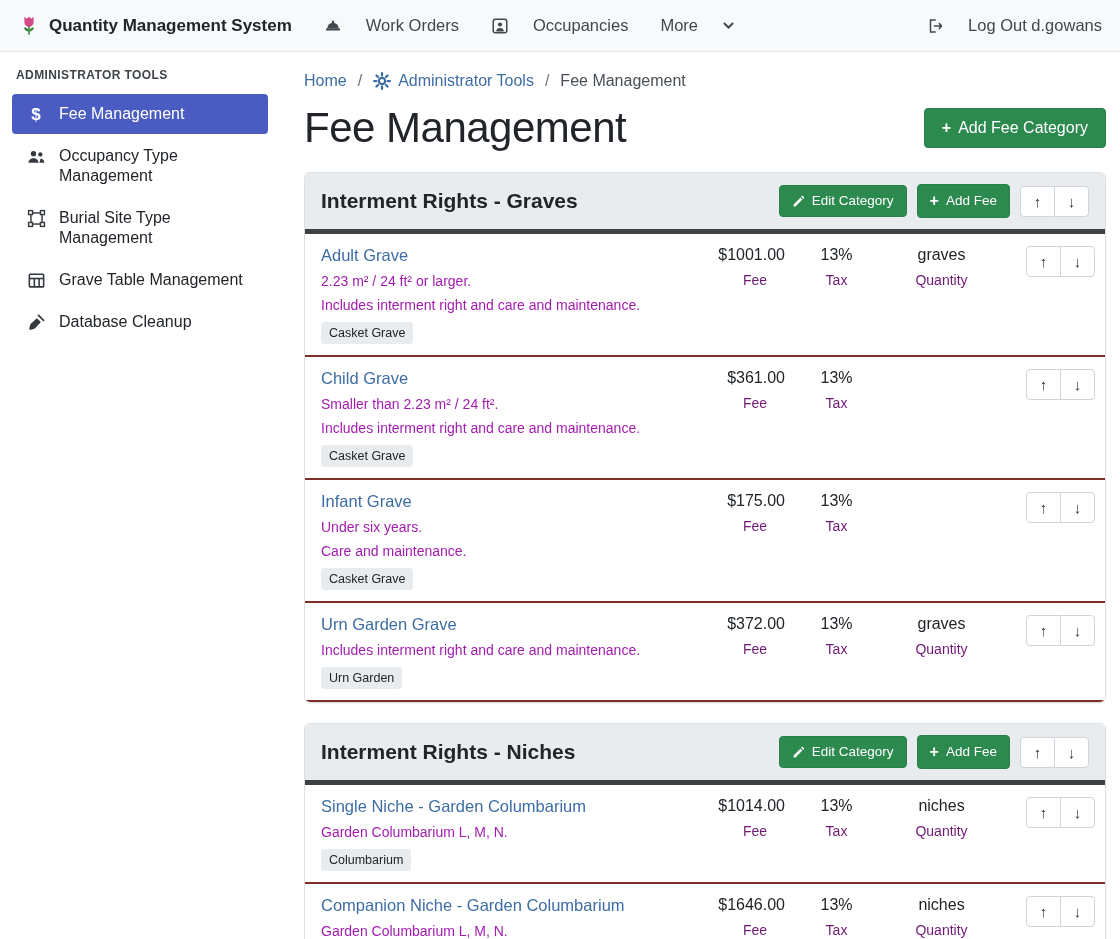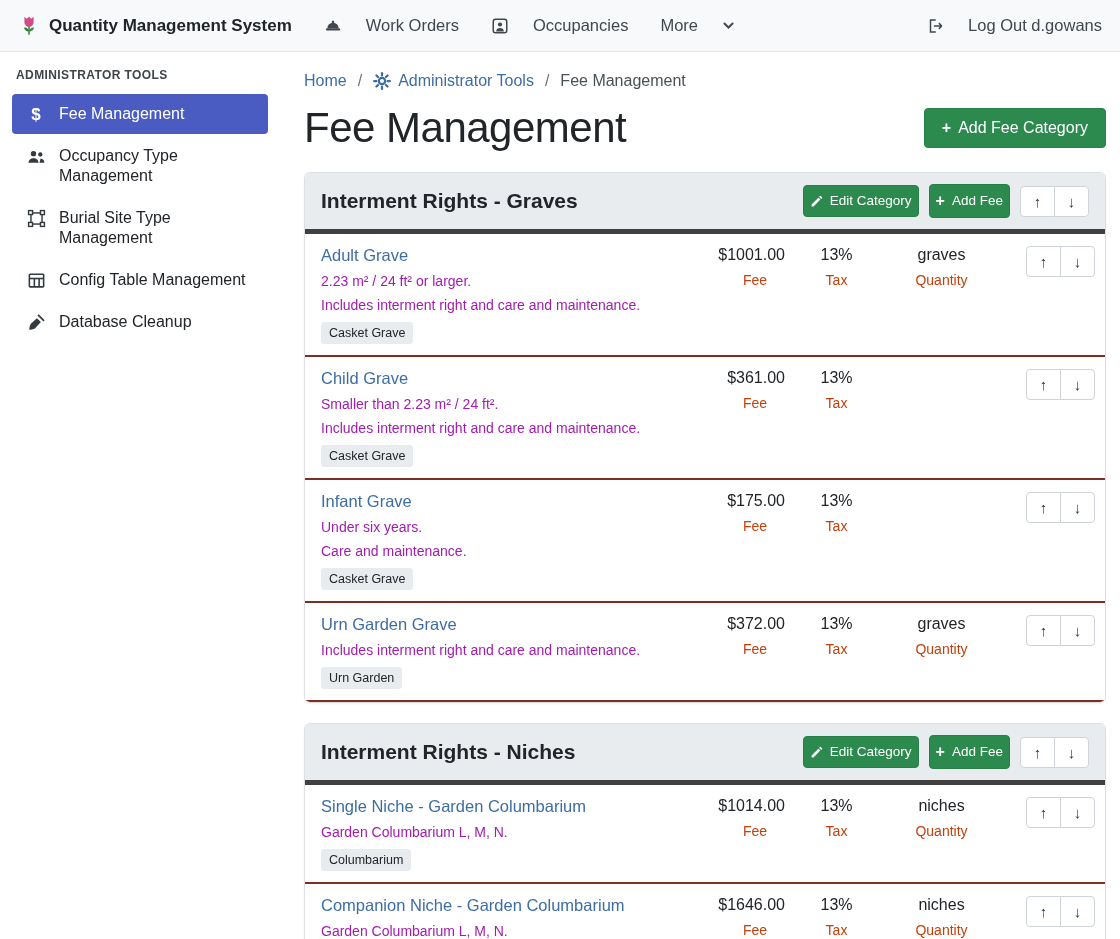--- a/index.html
+++ b/index.html
@@ -49,21 +49,21 @@
   .page-head { display: flex; justify-content: space-between; align-items: center; margin-top: 14px; }
   .page-title { font-size: 42px; font-weight: 500; letter-spacing: -0.5px; color: #212529; }
 
   
   .btn {
     display: inline-flex; align-items: center; gap: 7px; border: 1px solid transparent;
     border-radius: 4px; cursor: pointer; font-family: inherit; background: none; line-height: 1;
   }
   .btn-green { background: #2c8a4e; border-color: #27804a; color: #fff; }
   .btn-lg { font-size: 16px; padding: 11px 17px; }
-  .btn-sm { font-size: 13.5px; padding: 8px 6px; }
+  .btn-sm { font-size: 13.5px; padding: 8px 12px; }
   .btn-white { background: #fff; border: 1px solid #ced4da; color: #343a40; }
   .btn-arrow { width: 35px; height: 31px; justify-content: center; font-size: 15px; padding: 0; }
   .btn-group { display: inline-flex; }
   .btn-group .btn { border-radius: 0; margin-left: -1px; }
   .btn-group .btn:first-child { border-radius: 4px 0 0 4px; margin-left: 0; }
   .btn-group .btn:last-child { border-radius: 0 4px 4px 0; }
   .plus-glyph { font-weight: 700; font-size: 16px; }
 
   
   .card {
@@ -83,21 +83,21 @@
     background: #fff; align-items: start;
   }
   .fee-main { padding-right: 10px; }
   .fee-name { font-size: 16.5px; font-weight: 400; color: #3d6da3; display: inline-block; }
   .fee-desc { margin-top: 8px; font-size: 14px; color: #a21caf; }
   .tag {
     display: inline-block; margin-top: 9px; background: #e9ecef; color: #212529;
     font-size: 12.5px; padding: 4px 8px; border-radius: 3px;
   }
   .col .val { font-size: 16px; color: #212529; }
-  .col .lbl { margin-top: 8px; font-size: 14px; color: #c2410c; }
+  .col .lbl { margin-top: 8px; font-size: 14px; color: #701a75; }
   .fee-col .val { text-align: right; padding-right: 4px; }
   .fee-col .lbl { text-align: right; padding-right: 22px; }
   .tax-col { text-align: center; }
   .qty-col { text-align: center; }
   .qty-col.hidden { visibility: hidden; }
   .arrows { justify-self: end; }
 
   svg { display: block; }
 </style>
 </head>
@@ -197,21 +197,21 @@
 
     <div class="side-item">
       <span class="sicon">
         <svg viewBox="0 0 24 24" width="19" height="19">
           <rect x="3" y="4" width="18" height="16" rx="1" fill="none" stroke="#343a40" stroke-width="2"></rect>
           <line x1="3" y1="9.5" x2="21" y2="9.5" stroke="#343a40" stroke-width="2"></line>
           <line x1="9.3" y1="9.5" x2="9.3" y2="20" stroke="#343a40" stroke-width="2"></line>
           <line x1="15.3" y1="9.5" x2="15.3" y2="20" stroke="#343a40" stroke-width="2"></line>
         </svg>
       </span>
-      <span>Config Table Management</span>
+      <span>Grave Table Management</span>
     </div>
 
     <div class="side-item">
       <span class="sicon">
         <svg viewBox="0 0 24 24" width="19" height="19">
           <line x1="14" y1="2.5" x2="21.5" y2="10" stroke="#343a40" stroke-width="2.2"></line>
           <path d="M12.5 6.5 17.5 11.5 10 19.5 Q5.5 21.5 2.8 21.2 Q2.6 18.5 4.5 14z" fill="#343a40"></path>
         </svg>
       </span>
       <span>Database Cleanup</span>

